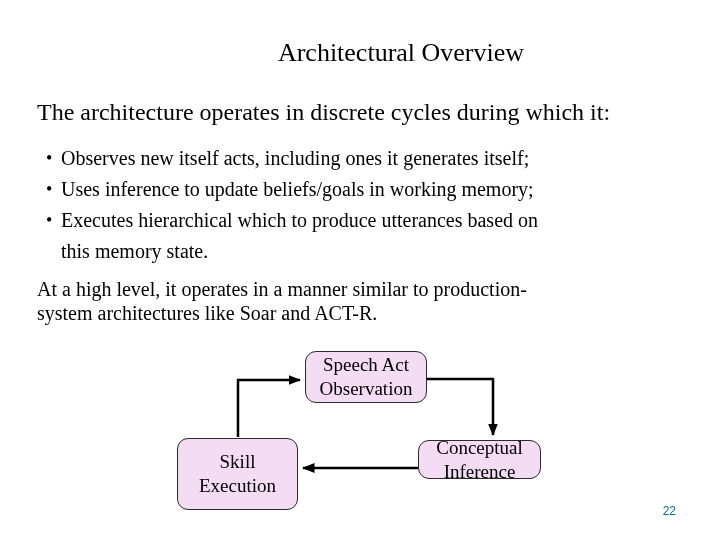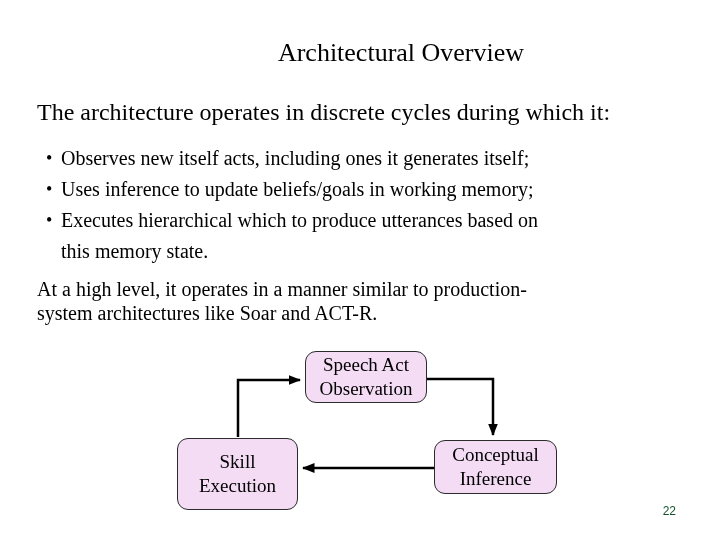--- a/index.html
+++ b/index.html
@@ -72,36 +72,36 @@
     display: flex;
     align-items: center;
     justify-content: center;
     text-align: center;
     font-size: 19px;
     line-height: 24px;
     white-space: pre-line;
   }
   .node-speech { left: 305px; top: 351px; width: 122px; height: 52px; }
   .node-skill  { left: 177px; top: 438px; width: 121px; height: 72px; }
-  .node-concept{ left: 434px; top: 440px; width: 123px; height: 54px; }
+  .node-concept{ left: 418px; top: 440px; width: 123px; height: 39px; }
   .arrow-layer {
     position: absolute;
     left: 0;
     top: 0;
     width: 720px;
     height: 540px;
     pointer-events: none;
   }
   .page-number {
     position: absolute;
     top: 504px;
     right: 44px;
     font-family: "Liberation Sans", "DejaVu Sans", sans-serif;
     font-size: 12px;
-    color: #14532d;
+    color: #0369a1;
   }
 </style>
 </head>
 <body>
 
 <div class="slide">
 
   <div class="title">Architectural Overview</div>
 
   <div class="intro">The architecture operates in discrete cycles during which it:</div>

